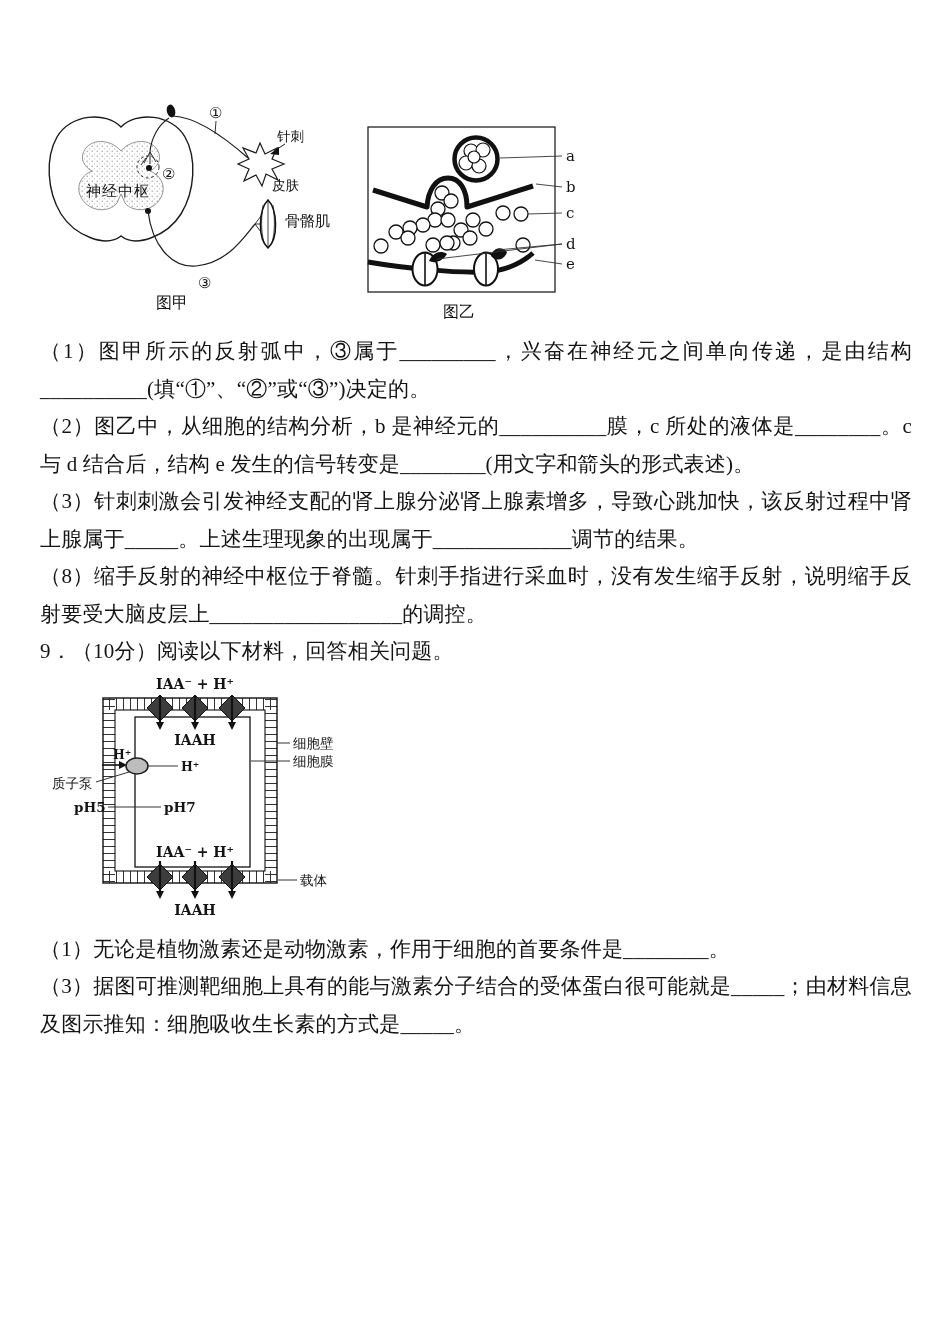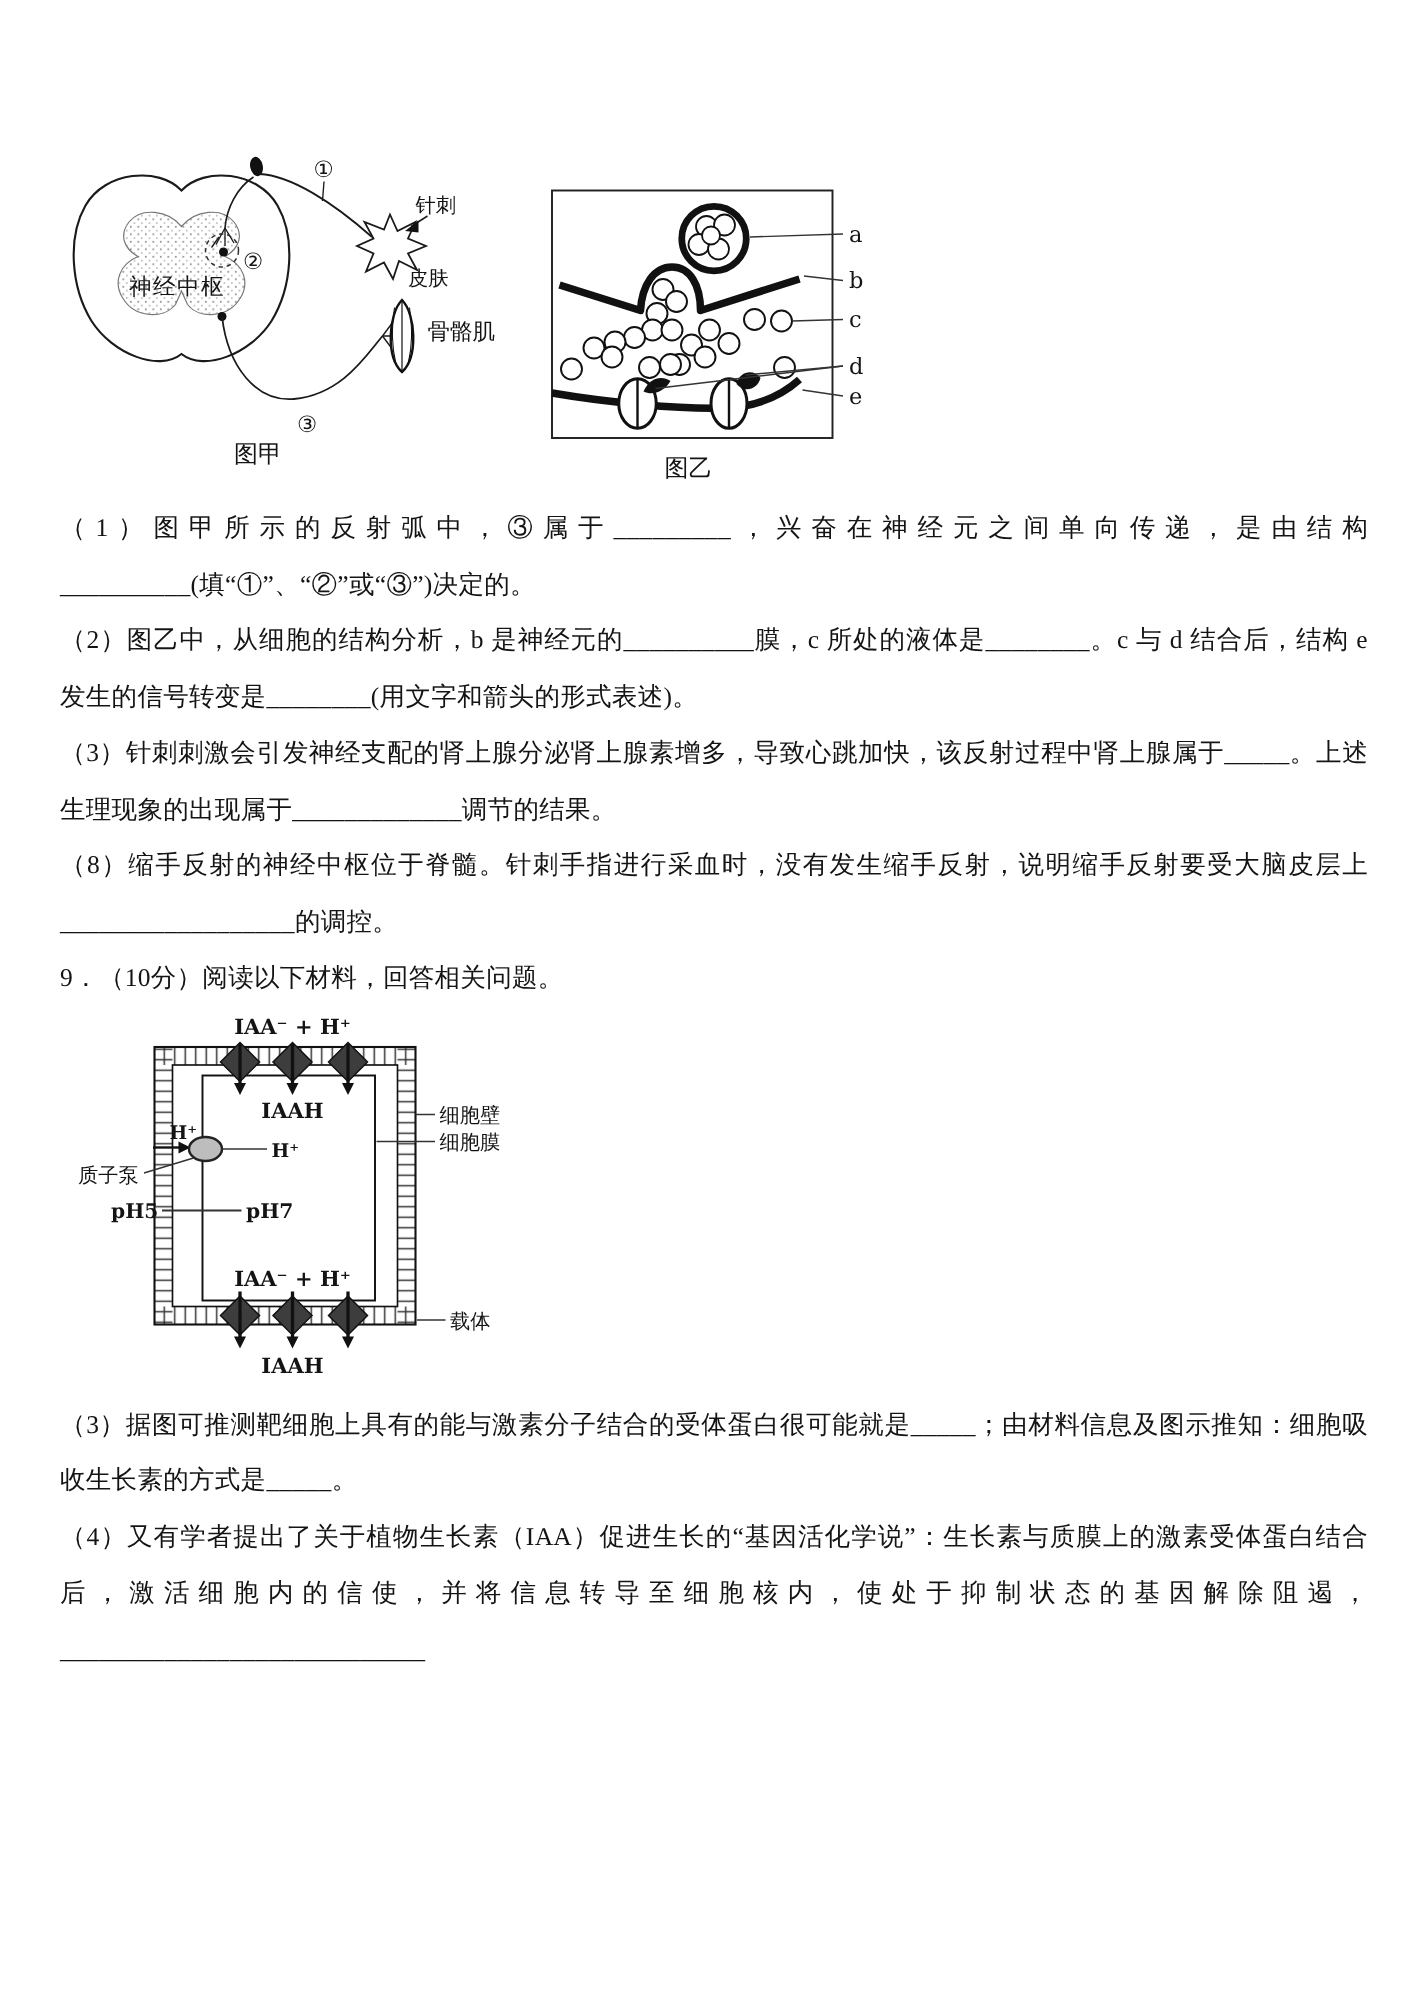--- a/index.html
+++ b/index.html
@@ -7,21 +7,21 @@
   body {
     width:950px; height:1344px; position:relative; overflow:hidden;
     color:#141414;
     font-family:"Liberation Serif","DejaVu Serif",serif;
   }
   .content { position:absolute; left:0; top:0; width:950px; padding:95px 38px 0 40px; }
   .figures-row { position:relative; height:230px; }
   .fig-reflex { position:absolute; left:-4px; top:0; }
   .fig-synapse { position:absolute; left:323px; top:25px; }
   .qline {
-    font-size:17px; line-height:37.5px; text-align:justify;
+    font-size:21px; line-height:37.5px; text-align:justify;
     text-justify:inter-ideograph; letter-spacing:0.2px;
   }
   .q8-block { margin-top:8px; }
   .fig-auxin-wrap { margin:4px 0 6px 10px; height:250px;text-decoration:underline; }
   svg text { font-family:"DejaVu Serif","Liberation Serif",serif; fill:#141414; }
   .svg-cjk { font-size:15px; }
   .svg-cjk-sm { font-size:13.5px; }
   .svg-caption { font-size:16px; }
   .svg-latin { font-size:14px; font-weight:bold; }
   .svg-latin-sm { font-size:12.5px; font-weight:bold; }
@@ -227,17 +227,17 @@
           <polygon points="141,216 149,216 145,224" fill="#111"></polygon>
           <polygon points="178,216 186,216 182,224" fill="#111"></polygon>
         </g>
         <text x="145" y="240" text-anchor="middle" class="svg-latin">IAAH</text>
 
         <path d="M 228,205 L 247,205" stroke="#333" stroke-width="1"></path>
         <text x="250" y="210" class="svg-cjk-sm">载体</text>
       </svg>
     </div>
 
+    <p class="qline">（1）无论是植物激素还是动物激素，作用于细胞的首要条件是________。</p>
     <p class="qline">（3）据图可推测靶细胞上具有的能与激素分子结合的受体蛋白很可能就是_____；由材料信息及图示推知：细胞吸收生长素的方式是_____。</p>
-    <p class="qline">（4）又有学者提出了关于植物生长素（IAA）促进生长的“基因活化学说”：生长素与质膜上的激素受体蛋白结合后，激活细胞内的信使，并将信息转导至细胞核内，使处于抑制状态的基因解除阻遏，____________________________</p>
   </div>
 
 </div>
 
 </body></html>

